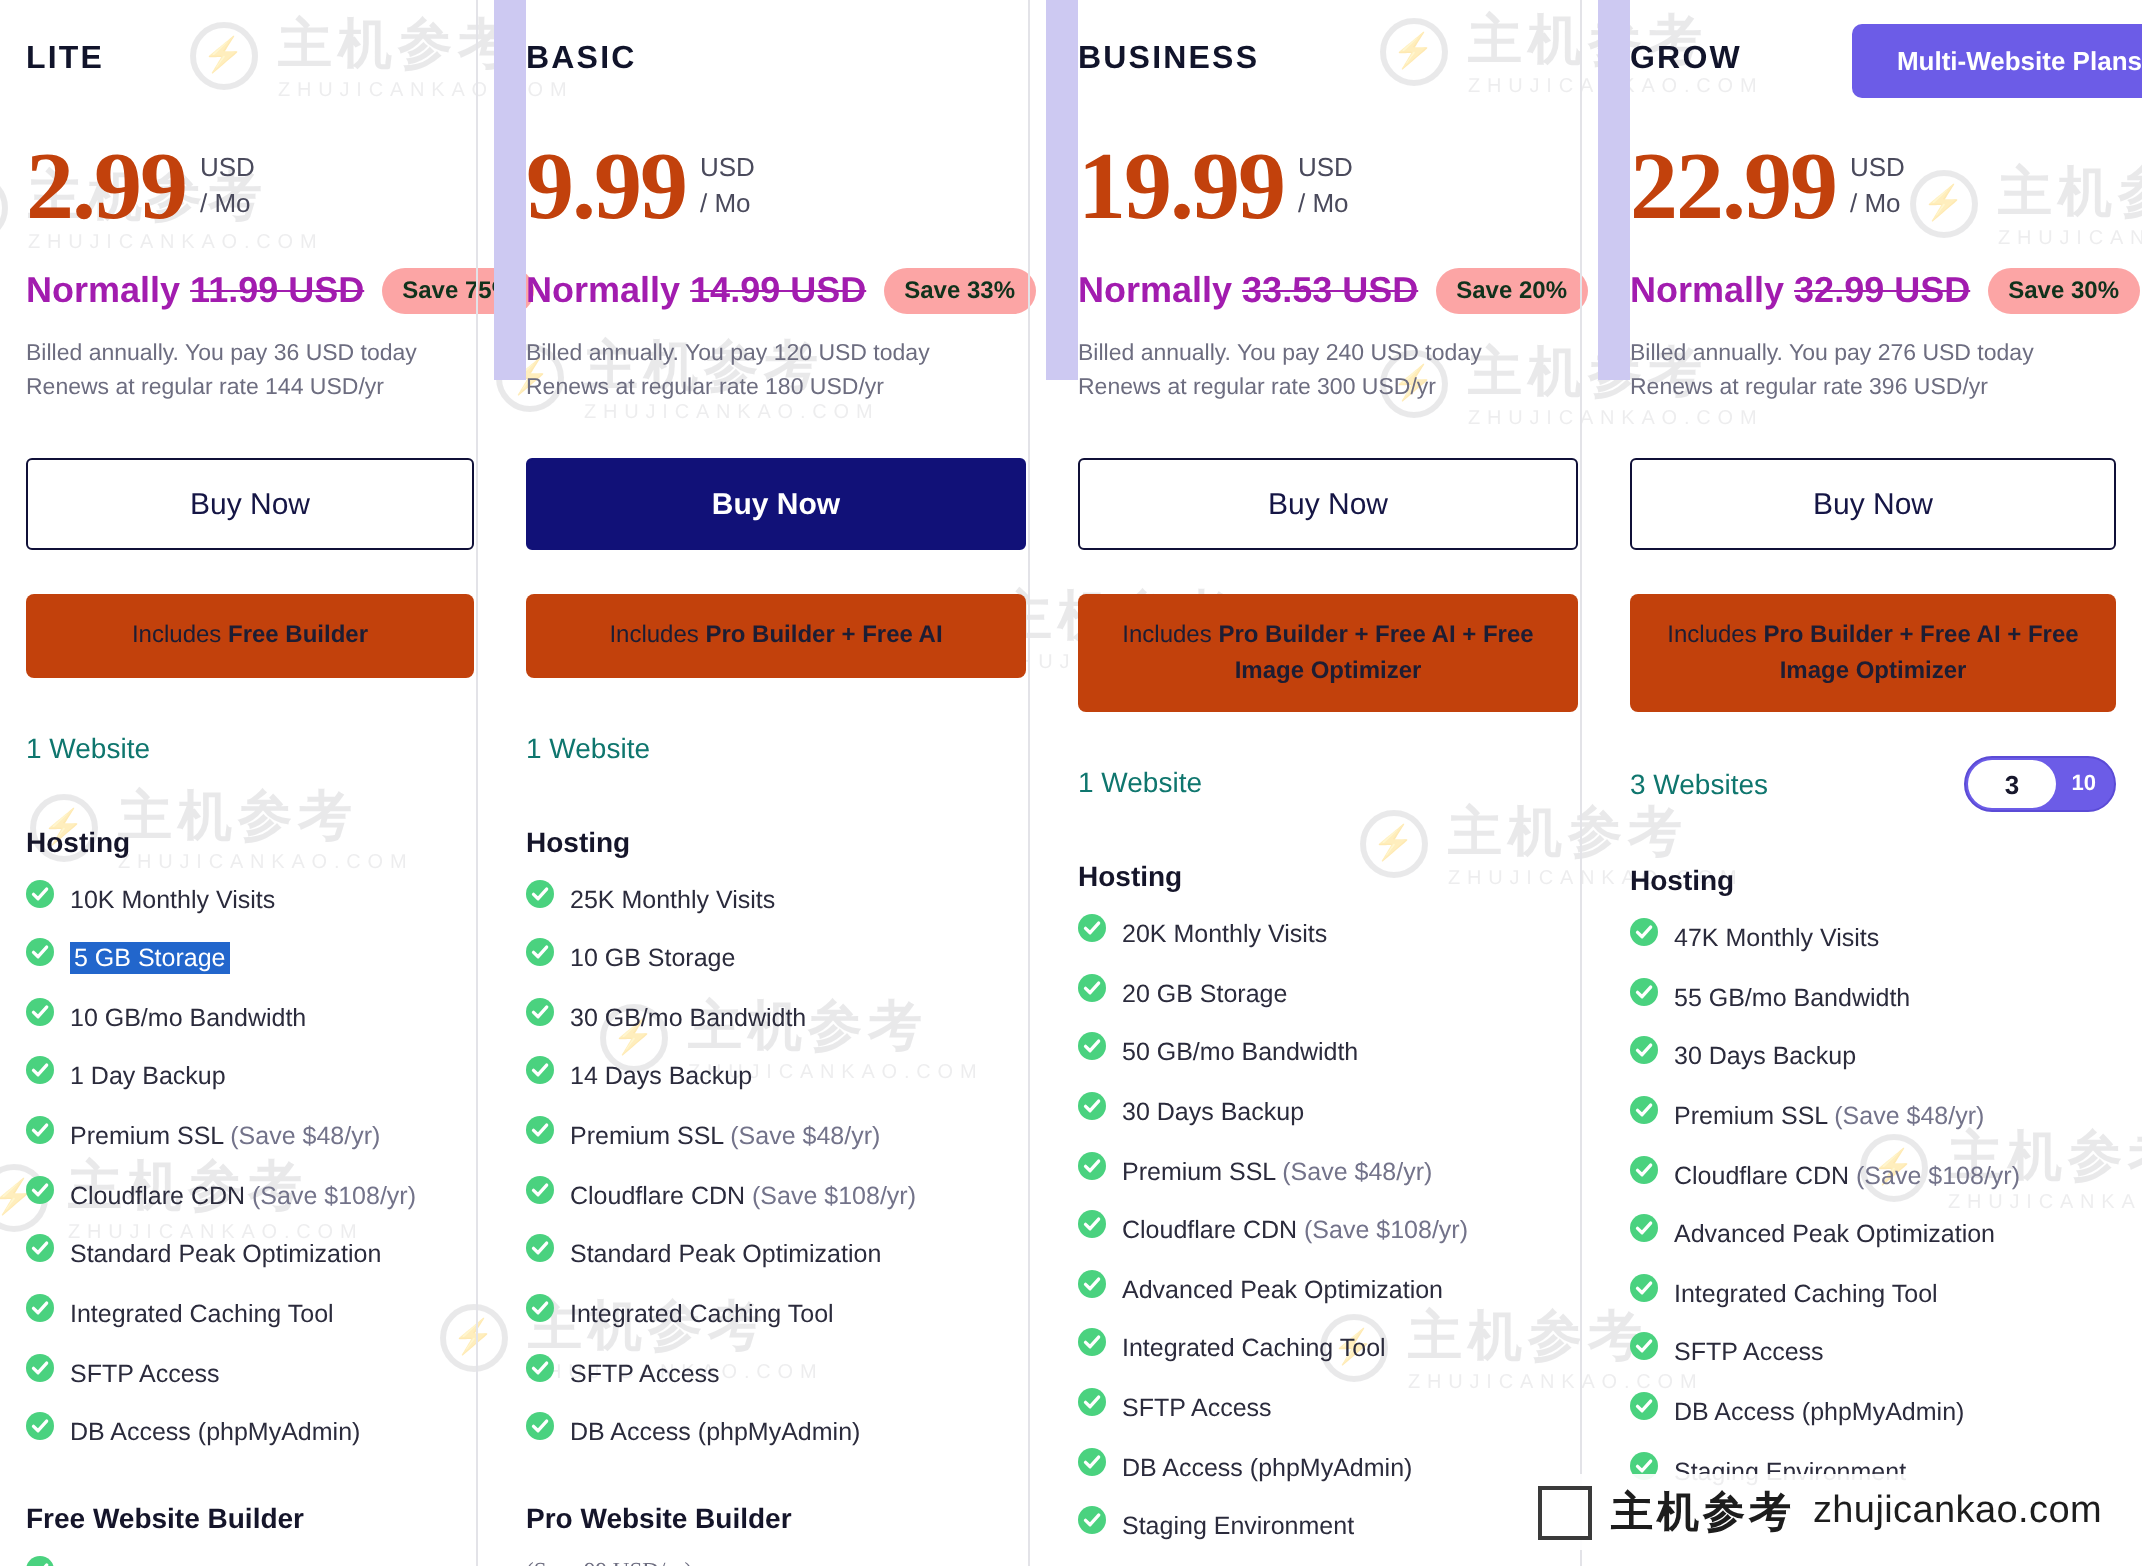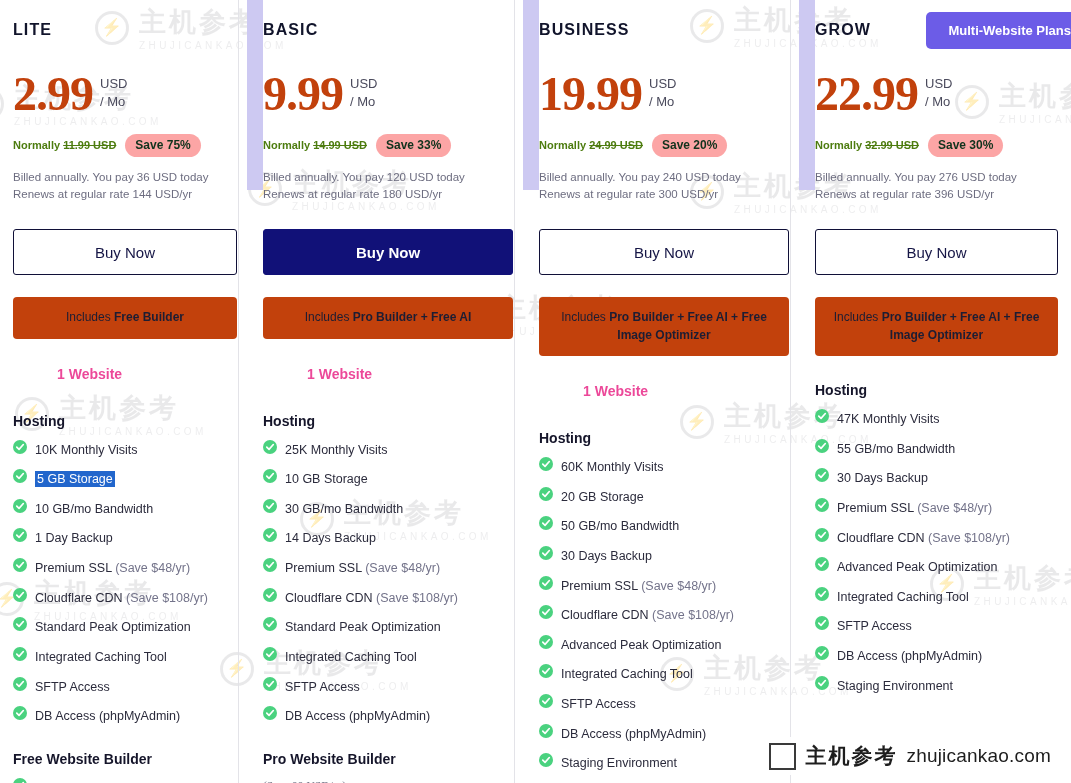--- a/index.html
+++ b/index.html
@@ -48,21 +48,21 @@
   .price-main {
     font-family: "Liberation Serif", serif;
     font-size: 48px; font-weight: 700; line-height: 0.95;
     color: #c2410c; letter-spacing: -1px;
   }
   .price-unit { margin-left: 7px; margin-top: 4px; color: #4a4a5c; font-size: 13px; line-height: 1.35; }
   .price-unit div { white-space: nowrap; }
 
   .normally-row { display: flex; align-items: center; gap: 9px; margin-top: 17px; }
   .normally {
-    font-size: 11px; font-weight: 700; color: #4d7c0f; white-space: nowrap;
+    font-size: 18px; font-weight: 700; color: #a21caf; white-space: nowrap;
   }
   .normally s { text-decoration: line-through; }
   .save-badge {
     background: #fca5a5; color: #10321c;
     font-size: 12px; font-weight: 700;
     border-radius: 999px; padding: 4px 10px 5px; white-space: nowrap;
   }
 
   .billing { margin-top: 12px; color: #6d6d80; font-size: 11.5px; line-height: 1.55; }
 
@@ -81,21 +81,21 @@
     color: #1d1d33; font-size: 12px; line-height: 1.45;
     padding: 12px 10px; text-align: center;
   }
   .includes b { font-weight: 700; }
   .includes.two { padding: 12px 8px; }
 
   .sites-row {
     margin-top: 22px; display: flex; align-items: center; justify-content: space-between;
     min-height: 26px;
   }
-  .sites-label { font-size: 14px; font-weight: 700; color: #ec4899; margin-left: 44px; }
+  .sites-label { font-size: 14px; font-weight: 400; color: #0f766e; }
 
   .toggle {
     display: flex; align-items: center; width: 76px; height: 28px;
     border-radius: 999px; background: #6c5ce7; position: relative; cursor: pointer;
     border: 1px solid #5b4bd6;
   }
   .toggle .knob {
     position: absolute; left: 1px; top: 1px; width: 44px; height: 24px;
     background: #fff; border-radius: 999px;
     display: flex; align-items: center; justify-content: center;
@@ -471,40 +471,40 @@
       <div class="col c2">
         <div class="plan-name">BUSINESS</div>
         <div class="price-row">
           <div class="price-main">19.99</div>
           <div class="price-unit">
             <div>USD</div>
             <div>/ Mo</div>
           </div>
         </div>
         <div class="normally-row">
-          <div class="normally"><span>Normally</span> <s>24.99 USD</s></div>
+          <div class="normally"><span>Normally</span> <s>33.53 USD</s></div>
           <div class="save-badge">Save 20%</div>
         </div>
         <div class="billing">
           <div>Billed annually. You pay 240 USD today</div>
           <div>Renews at regular rate 300 USD/yr</div>
         </div>
         <div class="buy-btn">Buy Now</div>
         <div class="includes two"><span>Includes </span><b>Pro Builder + Free AI +</b> <b>Free Image Optimizer</b></div>
         <div class="sites-row">
           <div class="sites-label">1 Website</div>
         </div>
         <div class="section-title">Hosting</div>
         <ul class="features">
           <li>
             <span class="tick"><svg width="14" height="14" viewBox="0 0 16 16">
                 <circle cx="8" cy="8" r="8" fill="#4ad27f"></circle>
                 <path d="M4.3 8.2 L6.9 10.7 L11.8 5.2" stroke="#fff" stroke-width="1.9" fill="none" stroke-linecap="round" stroke-linejoin="round"></path>
               </svg></span>
-            <span class="txt"><span>60K Monthly Visits</span></span>
+            <span class="txt"><span>20K Monthly Visits</span></span>
           </li>
           <li>
             <span class="tick"><svg width="14" height="14" viewBox="0 0 16 16">
                 <circle cx="8" cy="8" r="8" fill="#4ad27f"></circle>
                 <path d="M4.3 8.2 L6.9 10.7 L11.8 5.2" stroke="#fff" stroke-width="1.9" fill="none" stroke-linecap="round" stroke-linejoin="round"></path>
               </svg></span>
             <span class="txt"><span>20 GB Storage</span></span>
           </li>
           <li>
             <span class="tick"><svg width="14" height="14" viewBox="0 0 16 16">
@@ -583,20 +583,27 @@
         <div class="normally-row">
           <div class="normally"><span>Normally</span> <s>32.99 USD</s></div>
           <div class="save-badge">Save 30%</div>
         </div>
         <div class="billing">
           <div>Billed annually. You pay 276 USD today</div>
           <div>Renews at regular rate 396 USD/yr</div>
         </div>
         <div class="buy-btn">Buy Now</div>
         <div class="includes two"><span>Includes </span><b>Pro Builder + Free AI +</b> <b>Free Image Optimizer</b></div>
+        <div class="sites-row">
+          <div class="sites-label">3 Websites</div>
+          <div class="toggle">
+            <div class="alt">10</div>
+            <div class="knob">3</div>
+          </div>
+        </div>
         <div class="section-title">Hosting</div>
         <ul class="features">
           <li>
             <span class="tick"><svg width="14" height="14" viewBox="0 0 16 16">
                 <circle cx="8" cy="8" r="8" fill="#4ad27f"></circle>
                 <path d="M4.3 8.2 L6.9 10.7 L11.8 5.2" stroke="#fff" stroke-width="1.9" fill="none" stroke-linecap="round" stroke-linejoin="round"></path>
               </svg></span>
             <span class="txt"><span>47K Monthly Visits</span></span>
           </li>
           <li>

